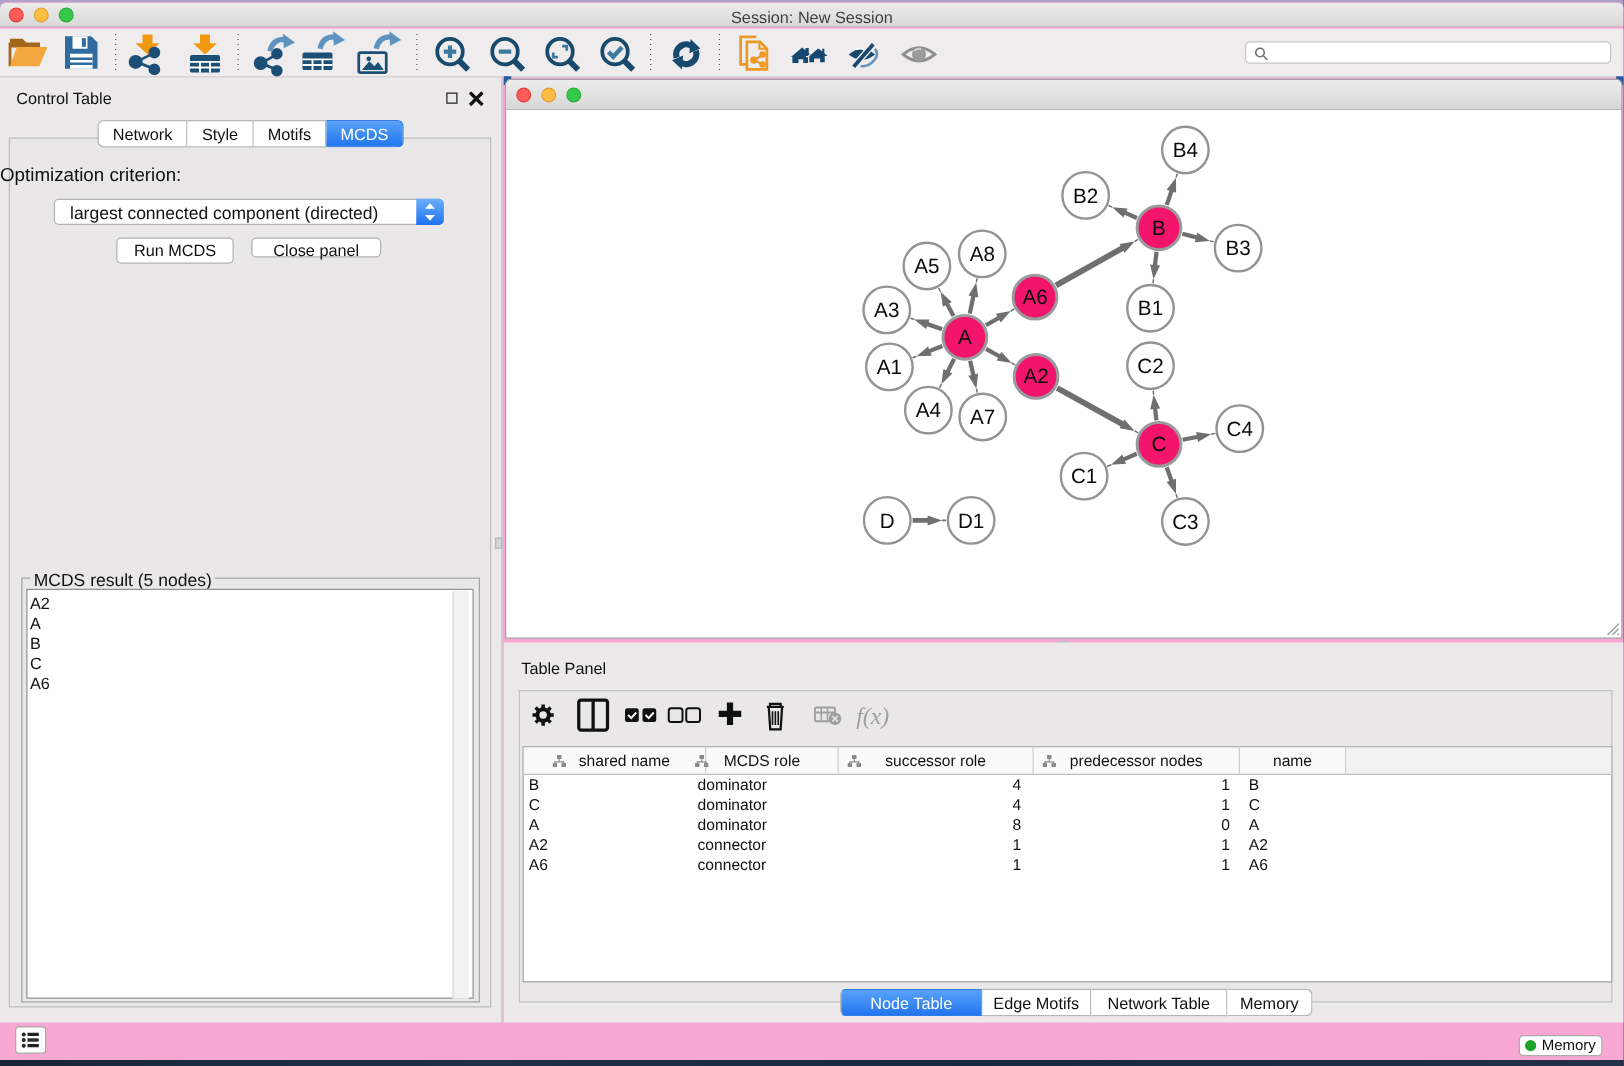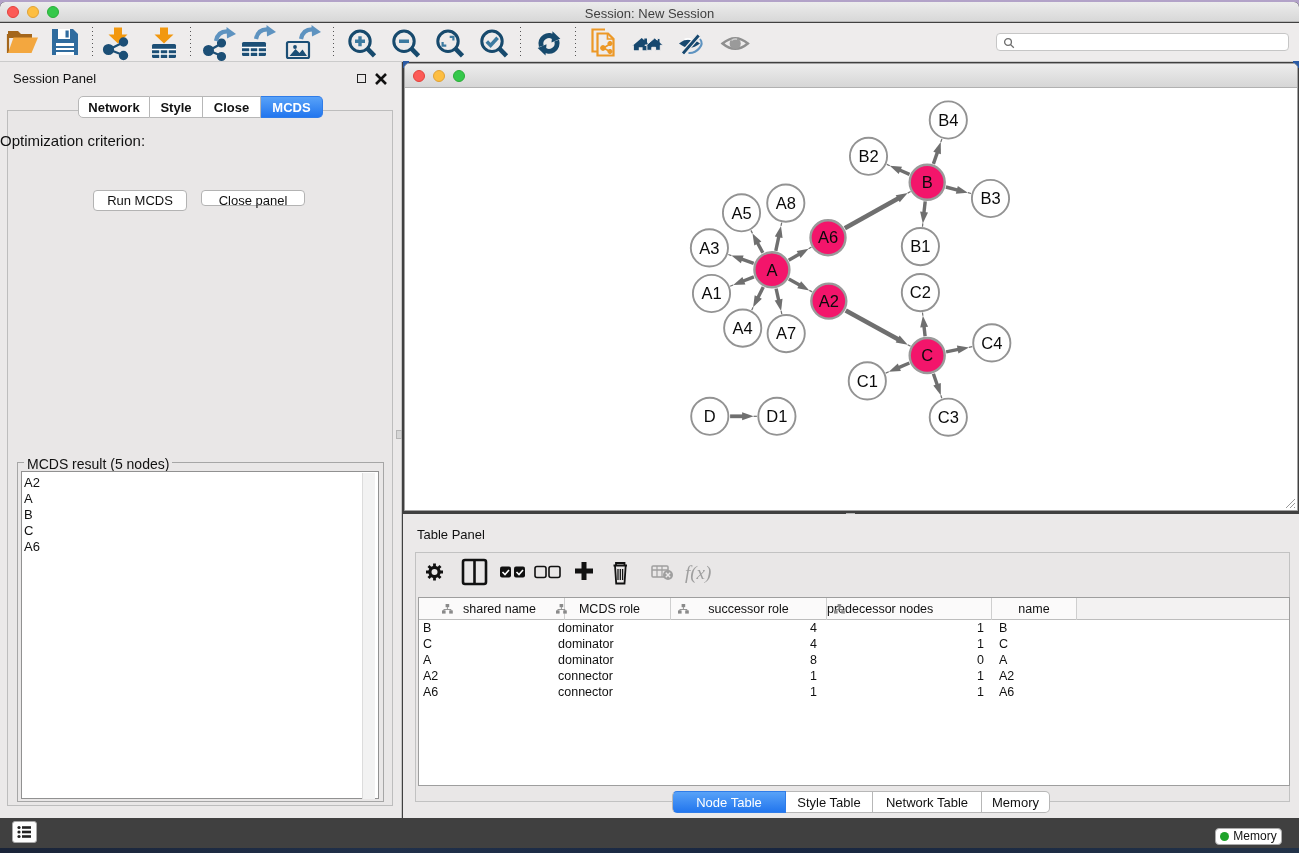--- a/index.html
+++ b/index.html
@@ -1,18 +1,18 @@
 <!DOCTYPE html>
 <html><head><meta charset="utf-8"><style>
 *{margin:0;padding:0;box-sizing:border-box}
 html,body{width:1299px;height:853px;overflow:hidden}
 body{position:relative;background:#15223a;font-family:"Liberation Sans",sans-serif;-webkit-font-smoothing:antialiased}
 .abs{position:absolute}
 .tl{width:12px;height:12px;border-radius:50%;position:absolute;top:6px}
-#app{position:absolute;left:0;top:2px;width:1299px;height:846px;background:#404040;border-radius:5px 5px 0 0;overflow:hidden}
+#app{position:absolute;left:0;top:2px;width:1299px;height:846px;background:#f9a8d4;border-radius:5px 5px 0 0;overflow:hidden}
 #titlebar{position:absolute;left:0;top:0;width:100%;height:20px;background:linear-gradient(#ececec,#d8d8d8);border-bottom:1px solid #b7b7b7;border-radius:5px 5px 0 0}
 #toolbar{position:absolute;left:0;top:21px;width:100%;height:39px;background:#eeecec;border-bottom:1px solid #cbcbcb}
 .sep{position:absolute;top:4px;height:30px;width:1px;background-image:repeating-linear-gradient(#555 0 1.2px,transparent 1.2px 4px)}
 .btn{background:#fff;border:1px solid #b3b3b3;border-radius:4px;font-size:13px;color:#111;text-align:center}
 .seg{position:absolute;display:flex;font-size:13px;height:22px}
 .seg div{background:#fff;border:1px solid #b7b7b7;border-left:none;color:#111;display:flex;align-items:center;justify-content:center}
 .seg div:first-child{border-left:1px solid #b7b7b7;border-radius:5px 0 0 5px}
 .seg div:last-child{border-radius:0 5px 5px 0}
 .seg .sel{background:linear-gradient(#58a2f8,#2276ee);border-color:#2f7ce8;color:#fff}
 </style></head>
@@ -172,33 +172,41 @@
 
  <div class="abs" style="left:996px;top:10px;width:293px;height:18px;background:#fff;border:1px solid #c6c6c6;border-radius:4px">
   <svg class="abs" style="left:6px;top:3px" width="12" height="12" viewBox="0 0 12 12">
           <circle cx="5" cy="5" r="3.4" fill="none" stroke="#6e6e6e" stroke-width="1.3"></circle>
           <line x1="7.6" y1="7.6" x2="10.8" y2="10.8" stroke="#6e6e6e" stroke-width="1.3"></line>
         </svg>
  </div>
 </div>
 
 <div class="abs" style="left:0;top:60px;width:402px;height:756px;background:#ebe9e9;border-right:1px solid #c4c4c4">
- <div class="abs" style="left:13px;top:9px;font-size:13px;color:#111">Session Panel</div>
+ <div class="abs" style="left:13px;top:9px;font-size:13px;color:#111">Control Table</div>
  <div class="abs" style="left:357px;top:12px;width:9px;height:9px;border:1.5px solid #222"></div>
  <svg class="abs" style="left:375px;top:11px" width="12" height="12" viewBox="0 0 12 12">
         <path d="M1 1 L11 11 M11 1 L1 11" stroke="#111" stroke-width="2.6"></path>
       </svg>
  <div class="abs" style="left:7px;top:48px;width:386px;height:696px;background:#e9e7e7;border:1px solid #bdbdbd"></div>
- <div class="seg" style="left:78px;top:34px;font-weight:bold">
+ <div class="seg" style="left:78px;top:34px;font-weight:normal">
   <div style="width:72px">Network</div>
         <div style="width:53px">Style</div>
-        <div style="width:58px">Close</div>
+        <div style="width:58px">Motifs</div>
         <div class="sel" style="width:62px">MCDS</div>
  </div>
  <div class="abs" style="left:0;top:70px;width:434px;text-align:left;font-size:15px;color:#111">Optimization criterion:</div>
+ <div class="abs" style="left:43px;top:97px;width:312px;height:21px;background:#fff;border:1px solid #b3b3b3;border-radius:4px">
+  <div class="abs" style="left:12px;top:2px;font-size:14px;color:#111">largest connected component (directed)</div>
+  <div class="abs" style="right:-1px;top:-1px;width:22px;height:21px;background:linear-gradient(#6cb0fa,#1e70ef);border-radius:0 4px 4px 0">
+   <svg width="22" height="21" viewBox="0 0 22 21">
+            <path d="M7 8 L11 3.5 L15 8 z M7 13 L11 17.5 L15 13 z" fill="#fff"></path>
+          </svg>
+  </div>
+ </div>
  <div class="btn abs" style="left:93px;top:128px;width:94px;height:21px;line-height:19px">Run MCDS</div>
  <div class="btn abs" style="left:201px;top:128px;width:104px;height:16px;line-height:19px">Close panel</div>
 
  <div class="abs" style="left:17px;top:400px;width:367px;height:340px;border:1px solid #a6a6a6"></div>
  <div class="abs" style="left:24px;top:394px;background:#e9e7e7;font-size:14px;color:#111;padding:0 3px">MCDS result (5 nodes)</div>
  <div class="abs" style="left:21px;top:409px;width:358px;height:328px;background:#fff;border:1px solid #919191">
   <div style="font-size:13px;color:#111;line-height:16px;padding:3px 0 0 2px">A2<br>A<br>B<br>C<br>A6</div>
   <div class="abs" style="right:3px;top:1px;width:13px;height:326px;background:#f2f2f2;border-left:1px solid #dcdcdc"></div>
  </div>
 </div>
@@ -394,21 +402,21 @@
         </div>
         <div class="abs" style="left:408px;top:0;width:165px;height:22px;border-right:1px solid #cfcfcf">
           <svg class="abs" style="left:7px;top:6px" width="11" height="10" viewBox="0 0 11 10">
             <g fill="#8a8a8a">
               <rect x="3.6" y="0" width="3.6" height="3.2"></rect>
               <rect x="0" y="6.4" width="3.6" height="3.2"></rect>
               <rect x="7.2" y="6.4" width="3.6" height="3.2"></rect>
               <path d="M5.4 3 v2 M1.8 8 v-2.5 h7.2 V8" stroke="#8a8a8a" fill="none" stroke-width="0.9"></path>
             </g>
           </svg>
-          <div style="text-align:left;font-size:12.5px;color:#111;padding-top:4px">predecessor nodes</div>
+          <div style="text-align:center;font-size:12.5px;color:#111;padding-top:4px">predecessor nodes</div>
         </div>
         <div class="abs" style="left:573px;top:0;width:85px;height:22px;border-right:1px solid #cfcfcf">
           <div style="text-align:center;font-size:12.5px;color:#111;padding-top:4px">name</div>
         </div>
   <div class="abs" style="left:4px;top:23px;font-size:12.5px;color:#111">B</div>
         <div class="abs" style="left:139px;top:23px;font-size:12.5px;color:#111">dominator</div>
         <div class="abs" style="left:290px;top:23px;width:108px;text-align:right;font-size:12.5px;color:#111">4</div>
         <div class="abs" style="left:460px;top:23px;width:105px;text-align:right;font-size:12.5px;color:#111">1</div>
         <div class="abs" style="left:580px;top:23px;font-size:12.5px;color:#111">B</div>
         <div class="abs" style="left:4px;top:39px;font-size:12.5px;color:#111">C</div>
@@ -429,21 +437,21 @@
         <div class="abs" style="left:4px;top:87px;font-size:12.5px;color:#111">A6</div>
         <div class="abs" style="left:139px;top:87px;font-size:12.5px;color:#111">connector</div>
         <div class="abs" style="left:290px;top:87px;width:108px;text-align:right;font-size:12.5px;color:#111">1</div>
         <div class="abs" style="left:460px;top:87px;width:105px;text-align:right;font-size:12.5px;color:#111">1</div>
         <div class="abs" style="left:580px;top:87px;font-size:12.5px;color:#111">A6</div>
  </div>
 </div>
 
 <div class="seg" style="left:672px;top:789px">
  <div class="sel" style="width:114px">Node Table</div>
-      <div style="width:87px">Style Table</div>
+      <div style="width:87px">Edge Motifs</div>
       <div style="width:109px">Network Table</div>
       <div style="width:68px">Memory</div>
 </div>
 
 <div class="abs" style="left:12px;top:819px;width:25px;height:22px;background:#fdfdfd;border:1px solid #a9a9a9;border-radius:3px">
  <svg width="23" height="20" viewBox="0 0 23 20">
         <g fill="#222">
           <circle cx="6" cy="5.5" r="1.6"></circle>
           <rect x="9" y="4.2" width="9" height="2.6"></rect>
           <circle cx="6" cy="10" r="1.6"></circle>

